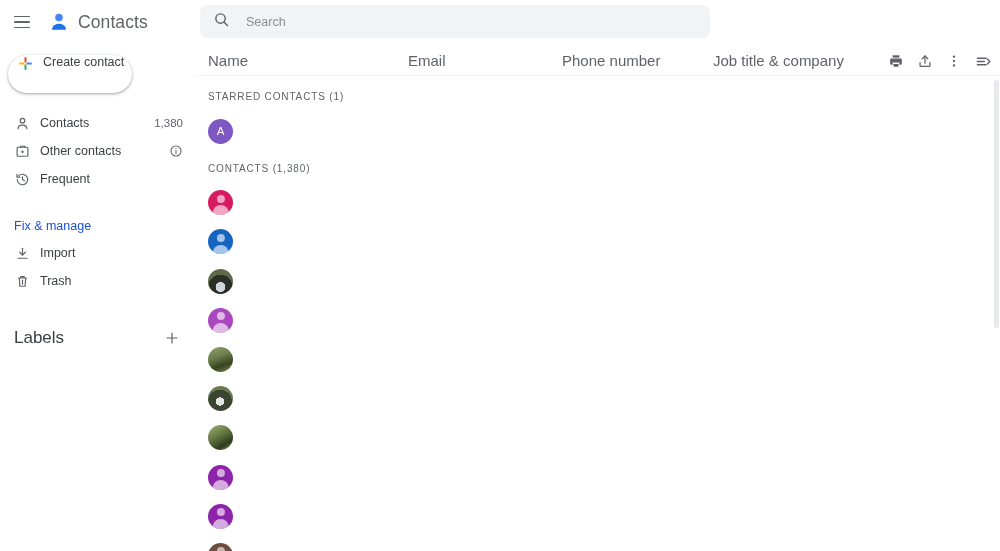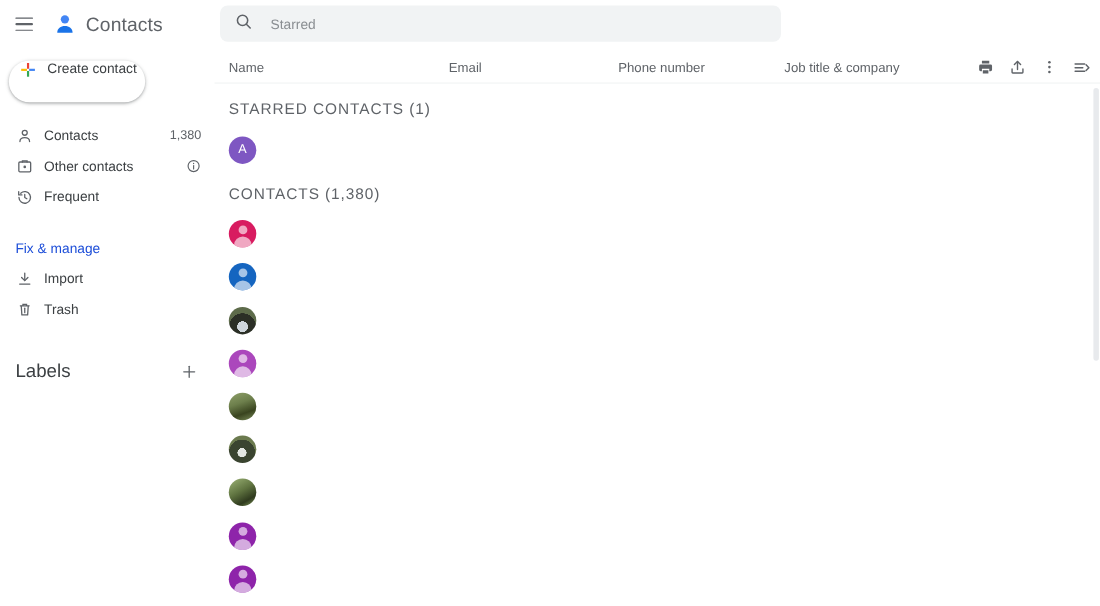--- a/index.html
+++ b/index.html
@@ -58,33 +58,33 @@
     position: absolute; left: 5px; top: 5px; width: 510px; height: 33px;
     background: #f1f3f4; border-radius: 7px; display: flex; align-items: center;
     padding-left: 13px; cursor: text;
   }
   .search-ph { margin-left: 16px; font-size: 12.5px; color: #8a8e92; }
 
   .colheader {
     position: absolute; left: 0; top: 46px; right: 0; height: 30px;
     display: flex; align-items: center; border-bottom: 1px solid #f1f3f4;
   }
-  .col { font-size: 12px; color: #5f6368; position: absolute; }
+  .col { font-size: 15px; color: #5f6368; position: absolute; }
   .col-name  { left: 13px; }
   .col-email { left: 213px; }
   .col-phone { left: 367px; }
   .col-job   { left: 518px; }
 
   .toolbar { position: absolute; right: 6px; top: 0; height: 30px; display: flex; align-items: center; gap: 7px; }
   .tb-btn { width: 22px; height: 22px; display: flex; align-items: center; justify-content: center;
             border-radius: 50%; cursor: pointer; }
 
   .listarea { position: absolute; left: 0; top: 77px; right: 0; bottom: 0; overflow: hidden; }
   .group-title {
-    font-size: 14px; letter-spacing: .85px; color: #5f6368;
+    font-size: 10px; letter-spacing: .85px; color: #5f6368;
     padding-left: 13px; text-transform: uppercase;
   }
   .row { height: 39.2px; display: flex; align-items: center; padding-left: 13px; cursor: pointer; }
   .avatar {
     width: 25px; height: 25px; border-radius: 50%; position: relative;
     overflow: hidden; flex: 0 0 25px;
     display: flex; align-items: center; justify-content: center;
   }
   .avatar .letter { font-size: 11.5px; color: #fff; line-height: 1; }
   
@@ -214,21 +214,21 @@
 
   <div id="main">
 
     <div class="searchbar">
       <span>
         <svg width="17" height="17" viewBox="0 0 24 24" fill="none" stroke="#5f6368" stroke-width="2">
           <circle cx="10.6" cy="10.6" r="6.6"></circle>
           <line x1="15.5" y1="15.5" x2="20.4" y2="20.4" stroke-linecap="round"></line>
         </svg>
       </span>
-      <span class="search-ph">Starred</span>
+      <span class="search-ph">Search</span>
     </div>
 
     <div class="colheader">
       <span class="col col-name">Name</span>
       <span class="col col-email">Email</span>
       <span class="col col-phone">Phone number</span>
       <span class="col col-job">Job title &amp; company</span>
 
       <div class="toolbar">
         <div class="tb-btn">

